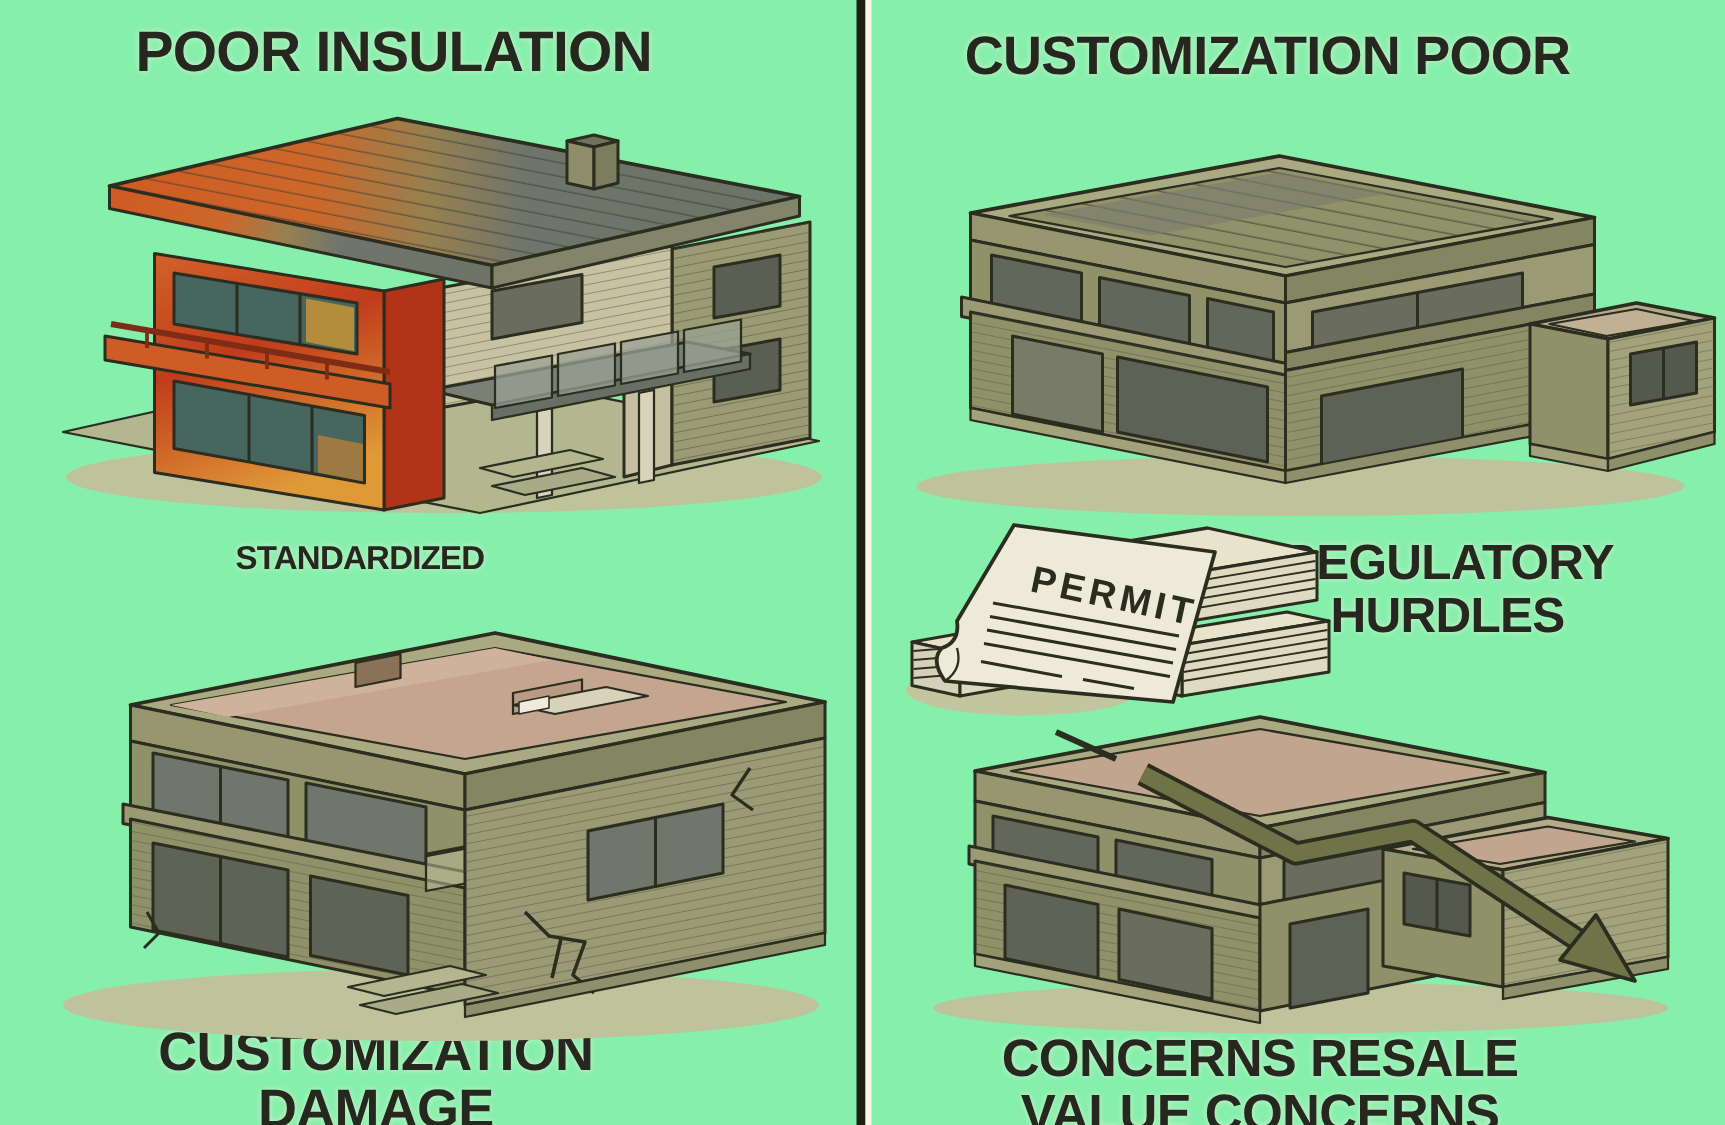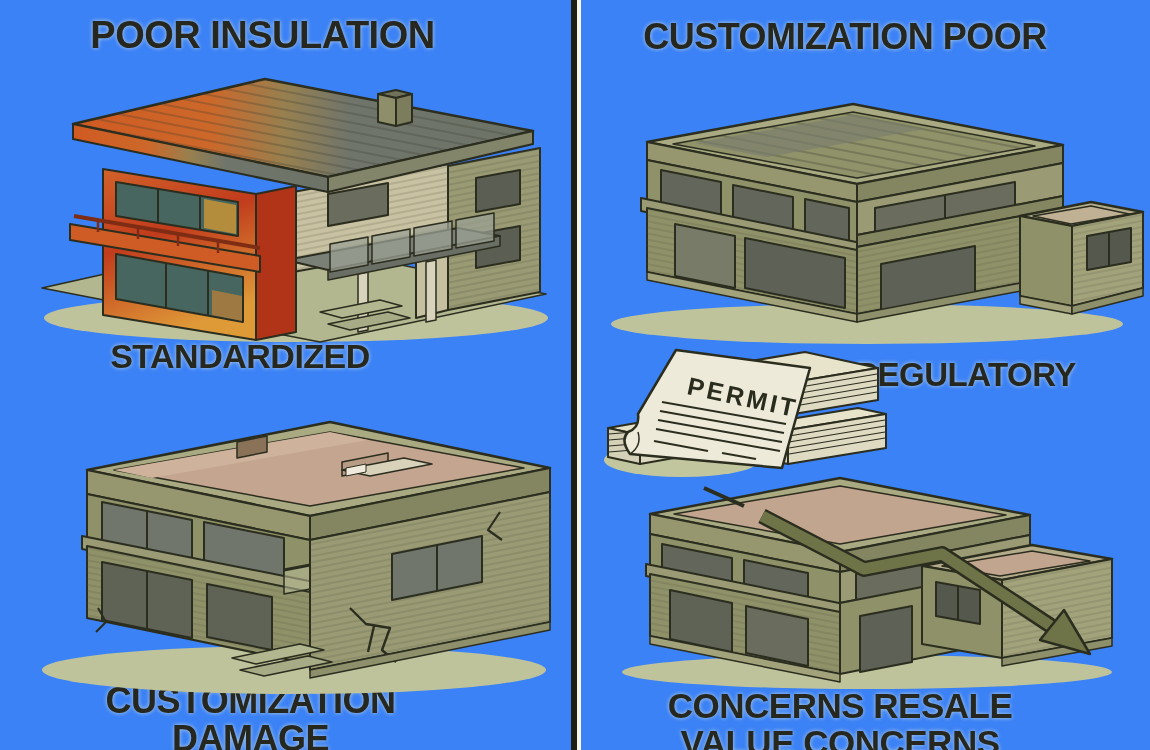--- a/index.html
+++ b/index.html
@@ -1,19 +1,19 @@
 <!DOCTYPE html>
 <html><head>
 <meta charset="utf-8">
 <style>
   html,body{margin:0;padding:0;}
   .canvas{
     position:relative;
     width:1150px;height:750px;
-    background:#3b82f6;
+    background:#86efac;
     overflow:hidden;
     font-family:"Liberation Sans", sans-serif;
   }
   .divider-dark{position:absolute;top:0;left:571px;width:6px;height:750px;background:#1e2013;}
   .divider-light{position:absolute;top:0;left:577px;width:4px;height:750px;background:#f7f8ea;}
   .h{
     position:absolute;
     font-weight:bold;
     color:#26271e;
     text-align:center;
@@ -33,26 +33,27 @@
 
   <div class="divider-dark"></div>
   <div class="divider-light"></div>
 
   <div class="h" style="left:30px;top:16px;width:465px;font-size:38px;">POOR INSULATION</div>
 
   <div class="h" style="left:612px;top:18px;width:466px;font-size:36px;">
     <span class="ln">CUSTOMIZATION POOR</span>
   </div>
 
-  <div class="h" style="left:15px;top:339px;width:450px;font-size:34px;">
+  <div class="h" style="left:15px;top:360px;width:450px;font-size:22px;">
     <span class="ln">STANDARDIZED</span>
   </div>
 
   <div class="h" style="left:835px;top:358px;width:260px;font-size:33px;">
     <span class="ln">REGULATORY</span>
+    <span class="ln">HURDLES</span>
   </div>
 
   <div class="h" style="left:28px;top:682px;width:445px;font-size:36px;">
     <span class="ln">CUSTOMIZATION</span>
     <span class="ln">DAMAGE</span>
   </div>
 
   <div class="h" style="left:615px;top:688px;width:450px;font-size:35px;">
     <span class="ln">CONCERNS RESALE</span>
     <span class="ln">VALUE CONCERNS</span>

